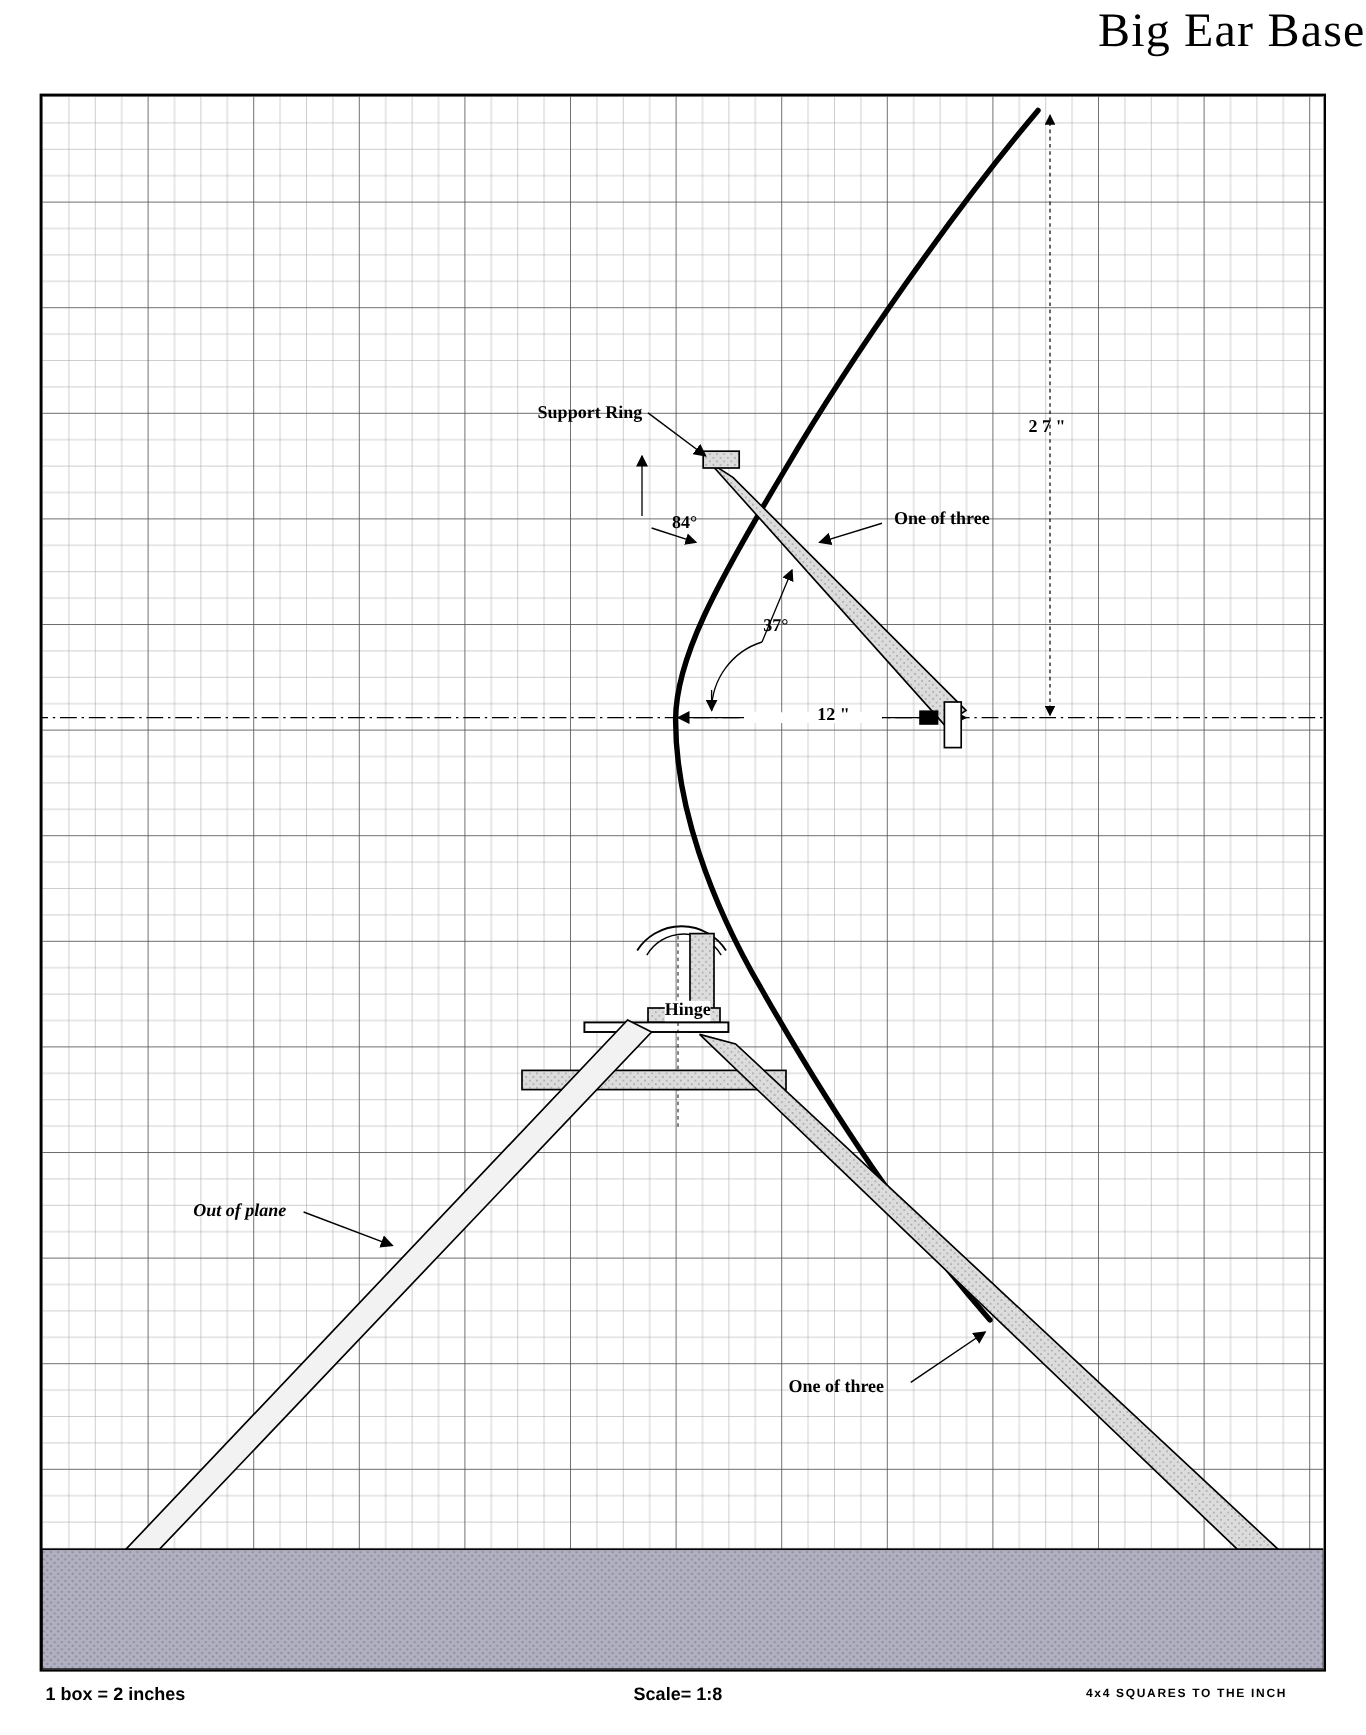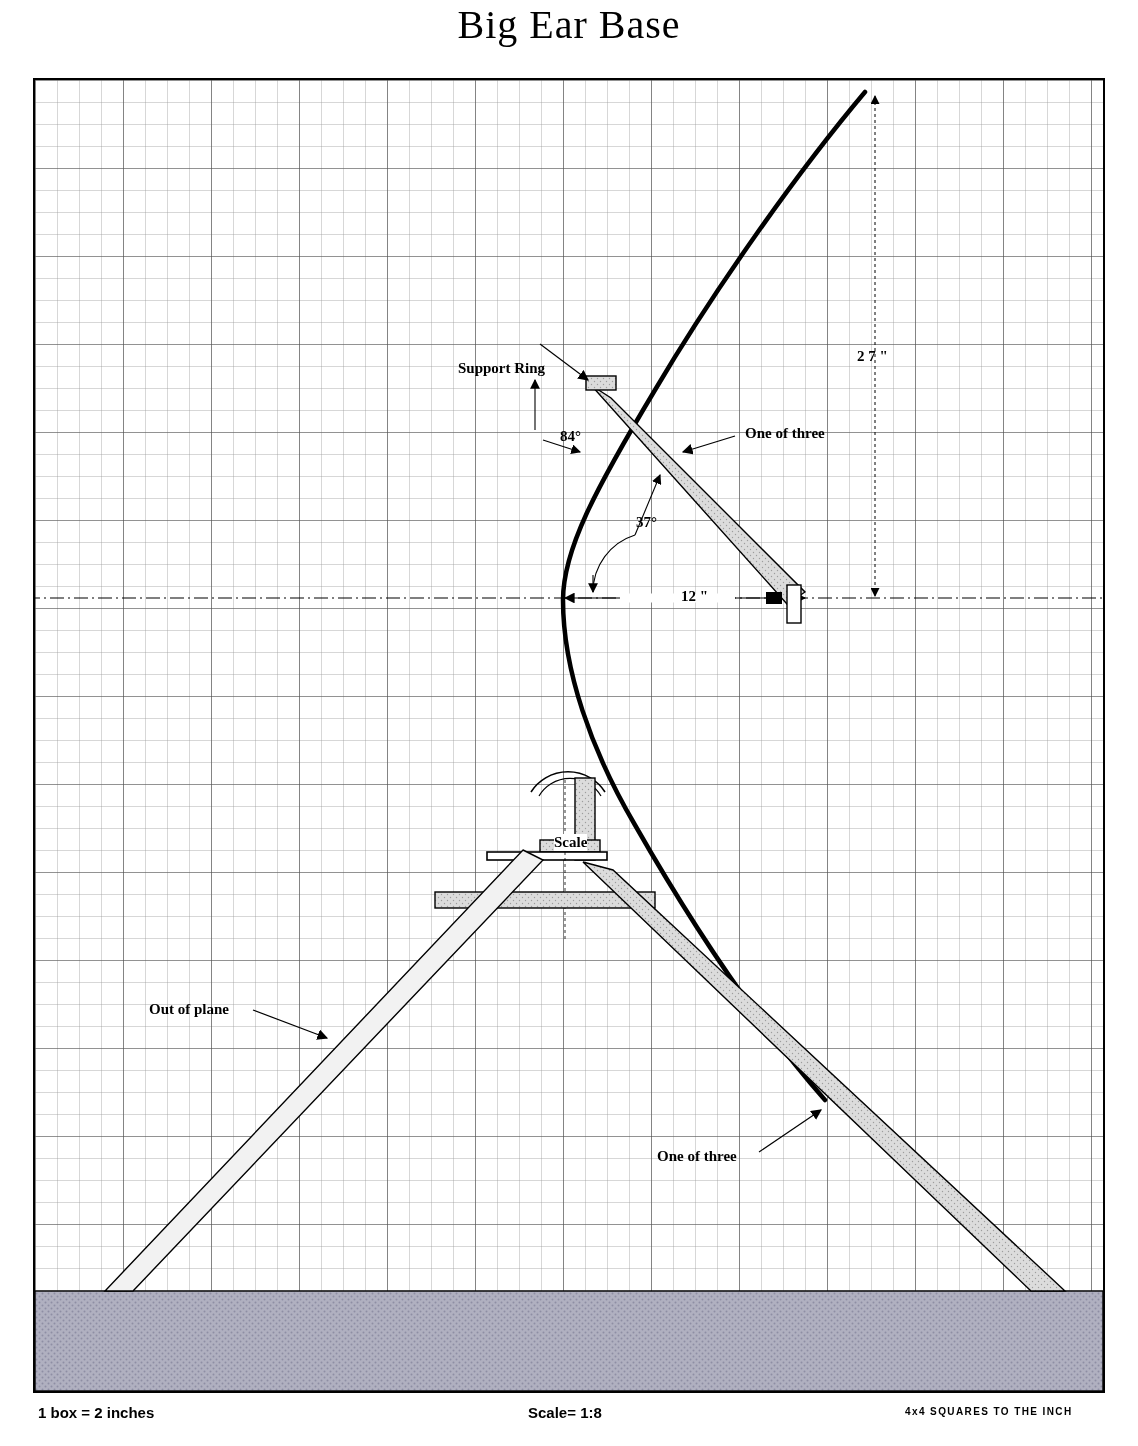--- a/index.html
+++ b/index.html
@@ -13,21 +13,21 @@
     position: relative;
     font-family: "Liberation Serif", serif;
     color: #000000;
     overflow: hidden;
   }
   #page-title {
     position: absolute;
     top: 2px;
     left: 0;
     width: 1138px;
-    text-align: center;
+    text-align: right;
     font-family: "Liberation Serif", serif;
     font-size: 40px;
     letter-spacing: 1px;
     line-height: 46px;
   }
   #drawing-frame {
     position: absolute;
     left: 33px;
     top: 78px;
     width: 1072px;
@@ -189,26 +189,26 @@
 
     <g>
       <line x1="218" y1="930" x2="292" y2="958" stroke="#000" stroke-width="1.2" marker-end="url(#arrowEnd)"></line>
     </g>
 
     <g>
       <line x1="724" y1="1072" x2="786" y2="1030" stroke="#000" stroke-width="1.2" marker-end="url(#arrowEnd)"></line>
     </g>
   </svg>
 
-  <div class="caption" style="left:423px; top:256px;margin-top:24px;">Support Ring</div>
+  <div class="caption" style="left:413px; top:256px;">Support Ring</div>
   <div class="caption" style="left:525px; top:348px;">84°</div>
   <div class="caption" style="left:710px; top:345px;">One of three</div>
   <div class="caption" style="left:601px; top:434px;">37°</div>
   <div class="caption" style="left:822px; top:268px;">2 7 "</div>
   <div class="caption" style="left:646px; top:508px;">12 "</div>
-  <div class="caption" style="left:519px; top:754px; background:#fff;">Scale</div>
-  <div class="caption" style="left:114px; top:921px;">Out of plane</div>
+  <div class="caption" style="left:519px; top:754px; background:#fff;">Hinge</div>
+  <div class="caption" style="left:126px; top:921px;font-style:italic;">Out of plane</div>
   <div class="caption" style="left:622px; top:1068px;">One of three</div>
 </div>
 
 <div class="footer-text" id="footer-left">1 box = 2 inches</div>
 <div class="footer-text" id="footer-center">Scale= 1:8</div>
 <div class="footer-text" id="footer-right">4x4  SQUARES  TO  THE  INCH</div>
 
 </body></html>

